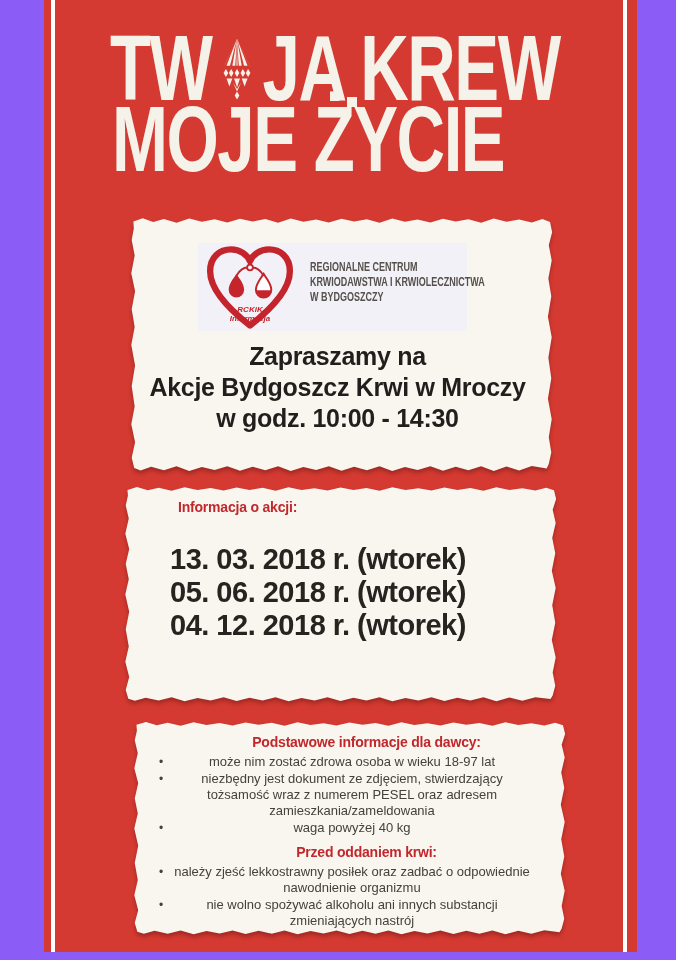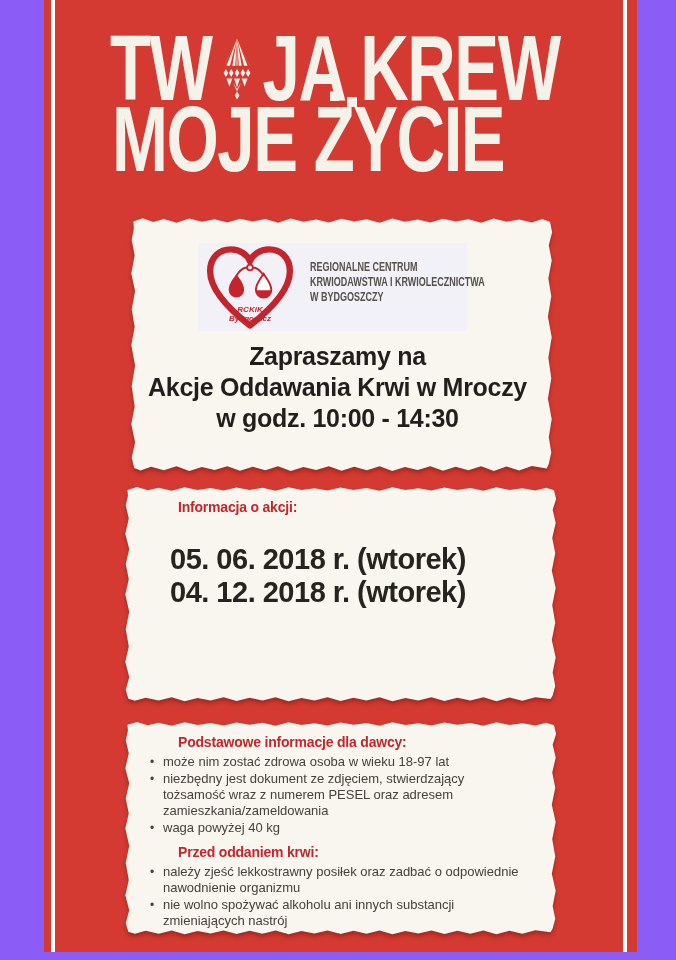--- a/index.html
+++ b/index.html
@@ -43,21 +43,21 @@
       99.8% 6%,99% 11%,99.7% 17%,98.9% 24%,99.6% 31%,98.8% 39%,99.7% 47%,98.9% 55%,99.6% 63%,
       98.8% 71%,99.7% 79%,99% 86%,99.6% 92%,99% 96.5%,
       98.5% 98.2%,95% 97.3%,92% 99%,89% 97.5%,86% 99.2%,83% 97.4%,80% 98.9%,77% 97.6%,74% 99.1%,
       71% 97.4%,68% 98.8%,65% 97.7%,62% 99.2%,59% 97.4%,56% 98.9%,53% 97.6%,50% 99.1%,47% 97.4%,
       44% 98.8%,41% 97.7%,38% 99.2%,35% 97.4%,32% 98.9%,29% 97.6%,26% 99.1%,23% 97.4%,20% 98.8%,
       17% 97.7%,14% 99.2%,11% 97.4%,8% 98.9%,5% 97.6%,2.5% 99%,1% 98%,
       0.4% 94%,1.2% 88%,0.3% 81%,1.1% 74%,0.4% 66%,1.2% 58%,0.3% 50%,1.1% 43%,0.4% 36%,1.2% 29%,
       0.3% 22%,1.1% 15%,0.4% 9%,0.9% 4.5%);}
   .box1{left:130px;top:217px;width:423px;height:256px;}
   .box2{left:124px;top:486px;width:433px;height:217px;}
-  .box3{left:124px;top:721px;width:433px;height:215px;}
+  .box3{left:133px;top:721px;width:433px;height:215px;text-align:center;}
 
   
   .logo-strip{position:absolute;left:68px;top:26px;width:269px;height:88px;background:var(--strip);}
   .heart-emblem{position:absolute;left:4px;top:1px;width:96px;height:87px;}
   .emblem-text{position:absolute;left:20px;top:62px;width:64px;text-align:center;
     color:var(--logo-red);font-weight:bold;font-style:italic;font-size:8px;line-height:9px;}
   .org-text{position:absolute;left:112px;top:17px;color:var(--org-gray);font-weight:bold;
     font-size:12px;line-height:15px;white-space:nowrap;transform:scaleX(0.75);transform-origin:0 0;}
 
   
@@ -121,40 +121,41 @@
           <path d="M52,90 C24,68 8,48 8,30 C8,14 19,6 31,6 C41,6 49,12 52,19 C55,12 63,6 73,6 C85,6 96,14 96,30 C96,48 80,68 52,90 Z" fill="none" stroke="#c4242c" stroke-width="7" stroke-linejoin="round"></path>
           <circle cx="52" cy="26" r="3.2" fill="none" stroke="#c4242c" stroke-width="2"></circle>
           <path d="M49,26 C44,26 40,30 37,35" fill="none" stroke="#c4242c" stroke-width="2.2"></path>
           <path d="M55,26 C60,26 64,30 67,35" fill="none" stroke="#c4242c" stroke-width="2.2"></path>
           <path d="M37,33 C41,39 45.5,44 45.5,50.5 A8.5,8.5 0 1,1 28.5,50.5 C28.5,44 33,39 37,33 Z" fill="#c4242c"></path>
           <path d="M67,33 C71,39 75.5,44 75.5,50.5 A8.5,8.5 0 1,1 58.5,50.5 C58.5,44 63,39 67,33 Z" fill="#ffffff" stroke="#c4242c" stroke-width="2.2"></path>
           <path d="M59.3,51 a7.7,7.7 0 0 0 15.4,0 z" fill="#c4242c"></path>
         </svg>
         <div class="emblem-text">
           <div>RCKiK</div>
-          <div>Bydgoszcz</div>
+          <div>Informacja</div>
         </div>
         <div class="org-text">
           <div>REGIONALNE CENTRUM</div>
           <div>KRWIODAWSTWA I KRWIOLECZNICTWA</div>
           <div>W BYDGOSZCZY</div>
         </div>
       </div>
       <div class="invite">
         <div>Zapraszamy na</div>
-        <div>Akcje Oddawania Krwi w Mroczy</div>
+        <div>Akcje Bydgoszcz Krwi w Mroczy</div>
         <div>w godz. 10:00 - 14:30</div>
       </div>
     </div>
   </div>
 
   <div class="torn-wrap box2">
     <div class="torn">
       <div class="sec-heading">Informacja o akcji:</div>
       <div class="dates">
+        <div>13. 03. 2018 r. (wtorek)</div>
         <div>05. 06. 2018 r. (wtorek)</div>
         <div>04. 12. 2018 r. (wtorek)</div>
       </div>
     </div>
   </div>
 
   <div class="torn-wrap box3">
     <div class="torn">
       <div class="box3-inner">
         <div class="sec-heading">Podstawowe informacje dla dawcy:</div>

